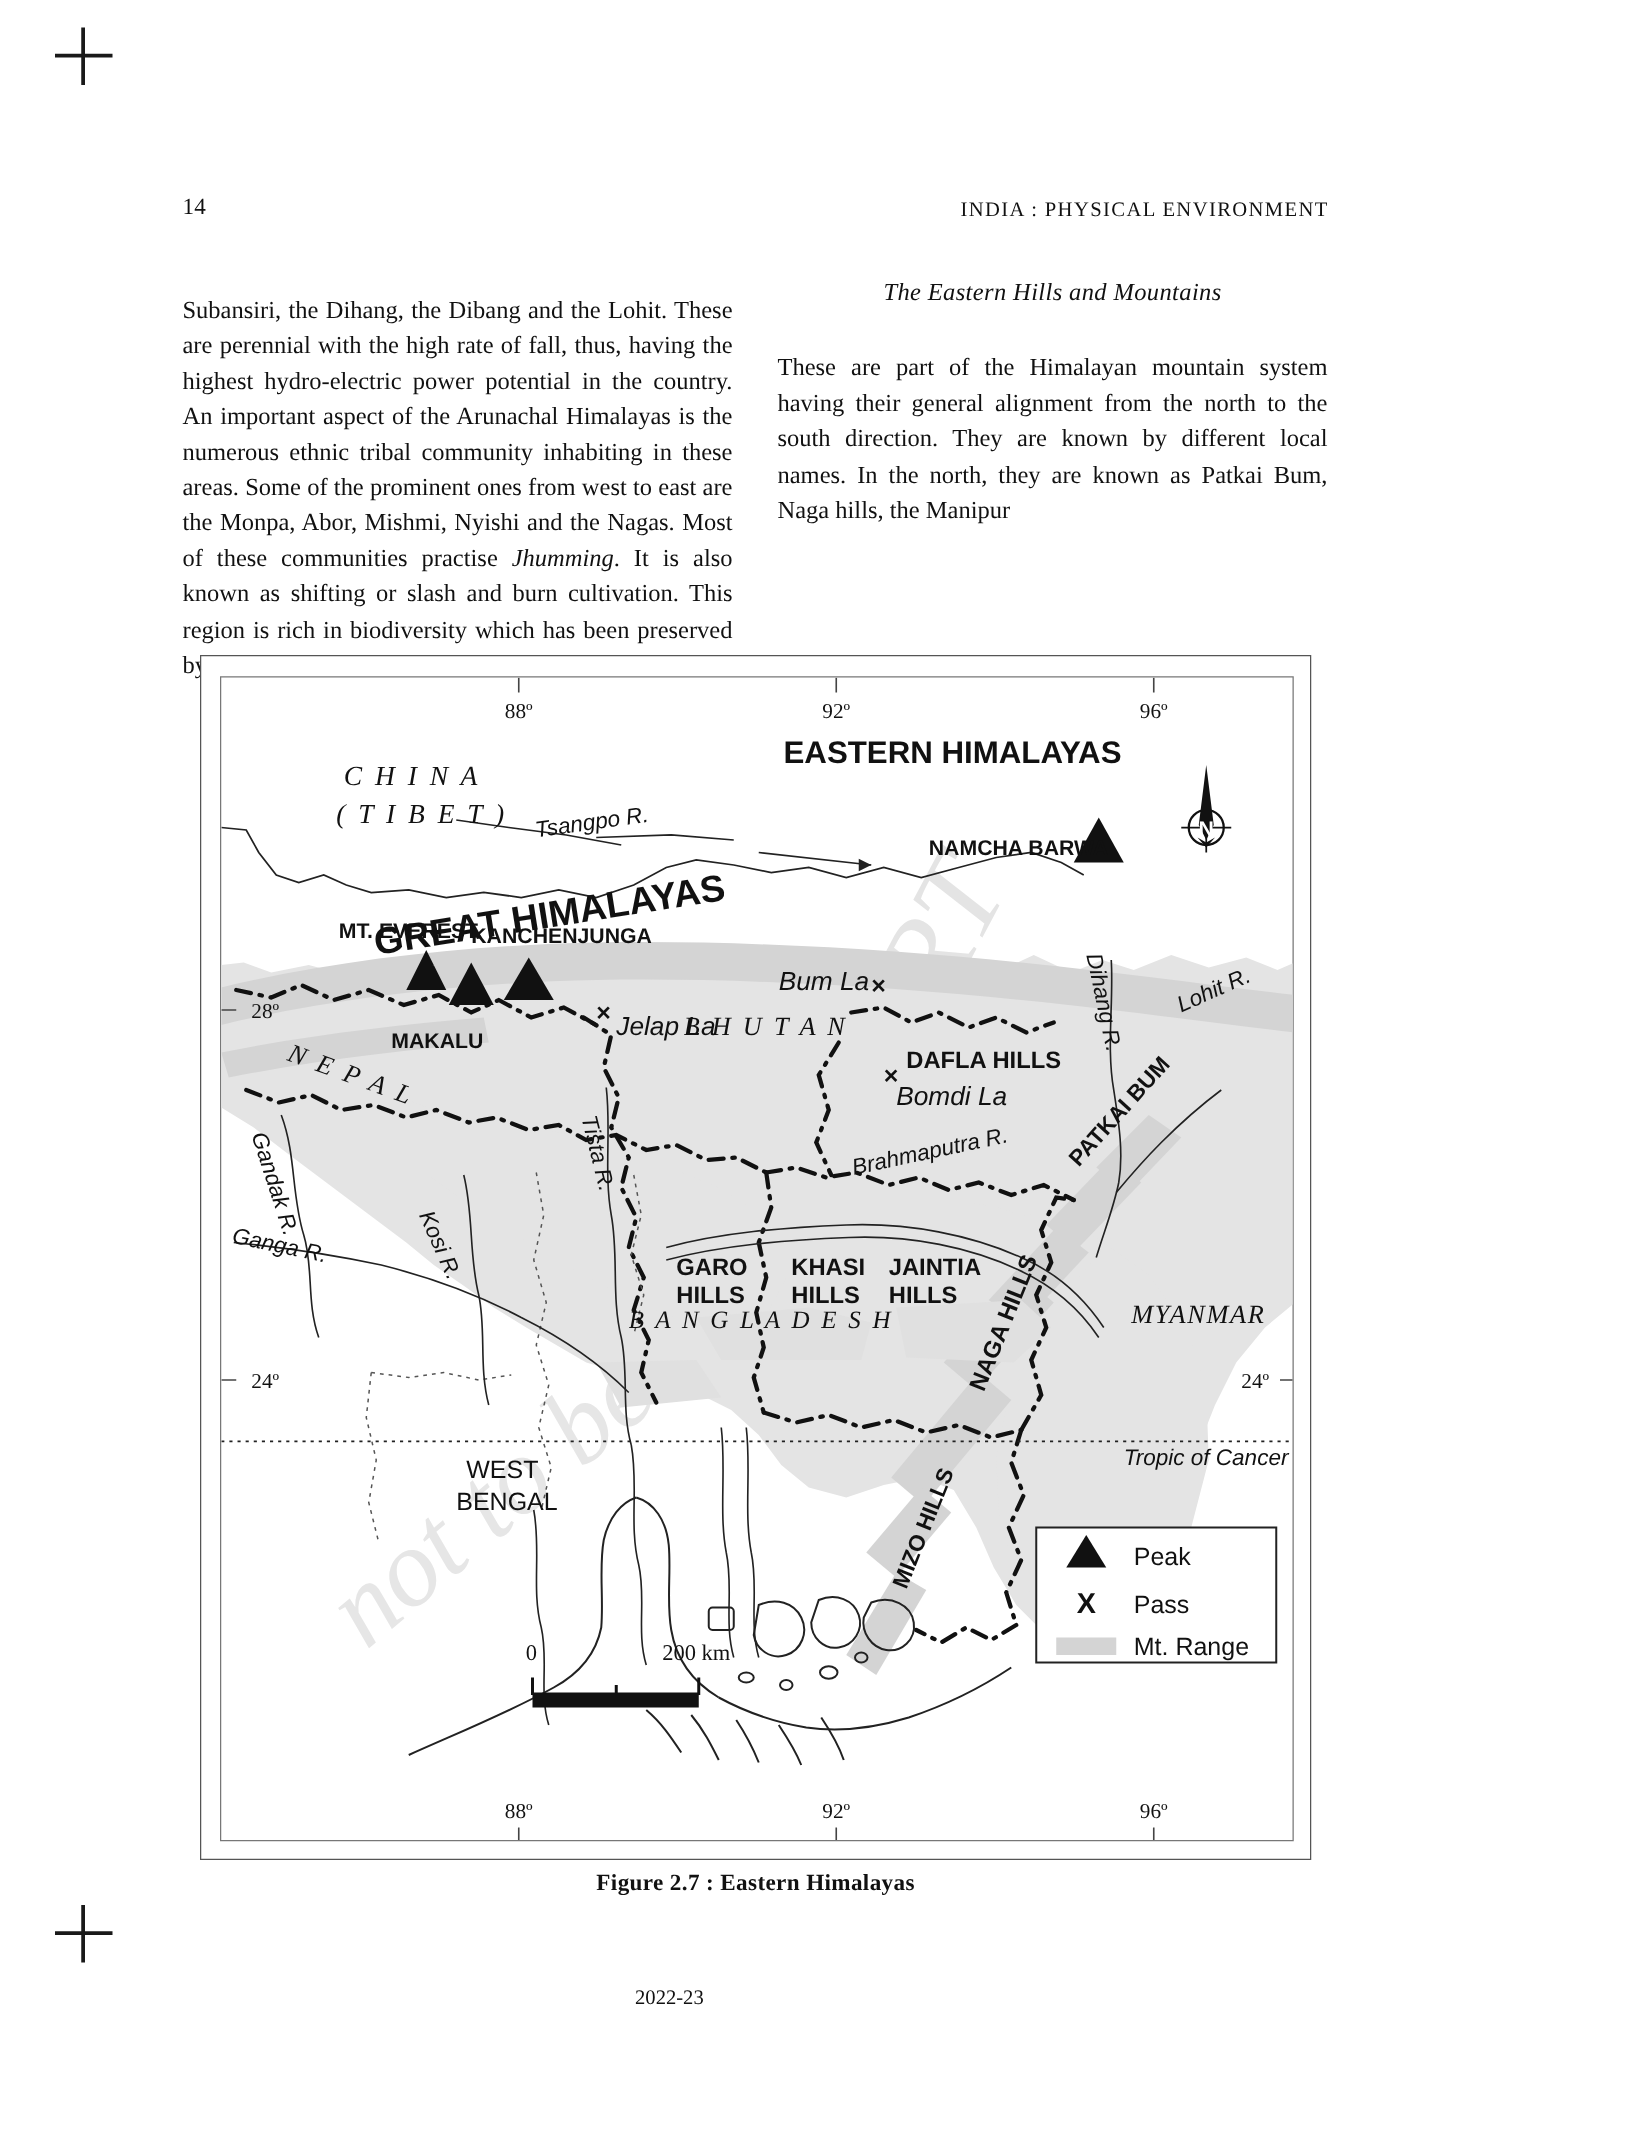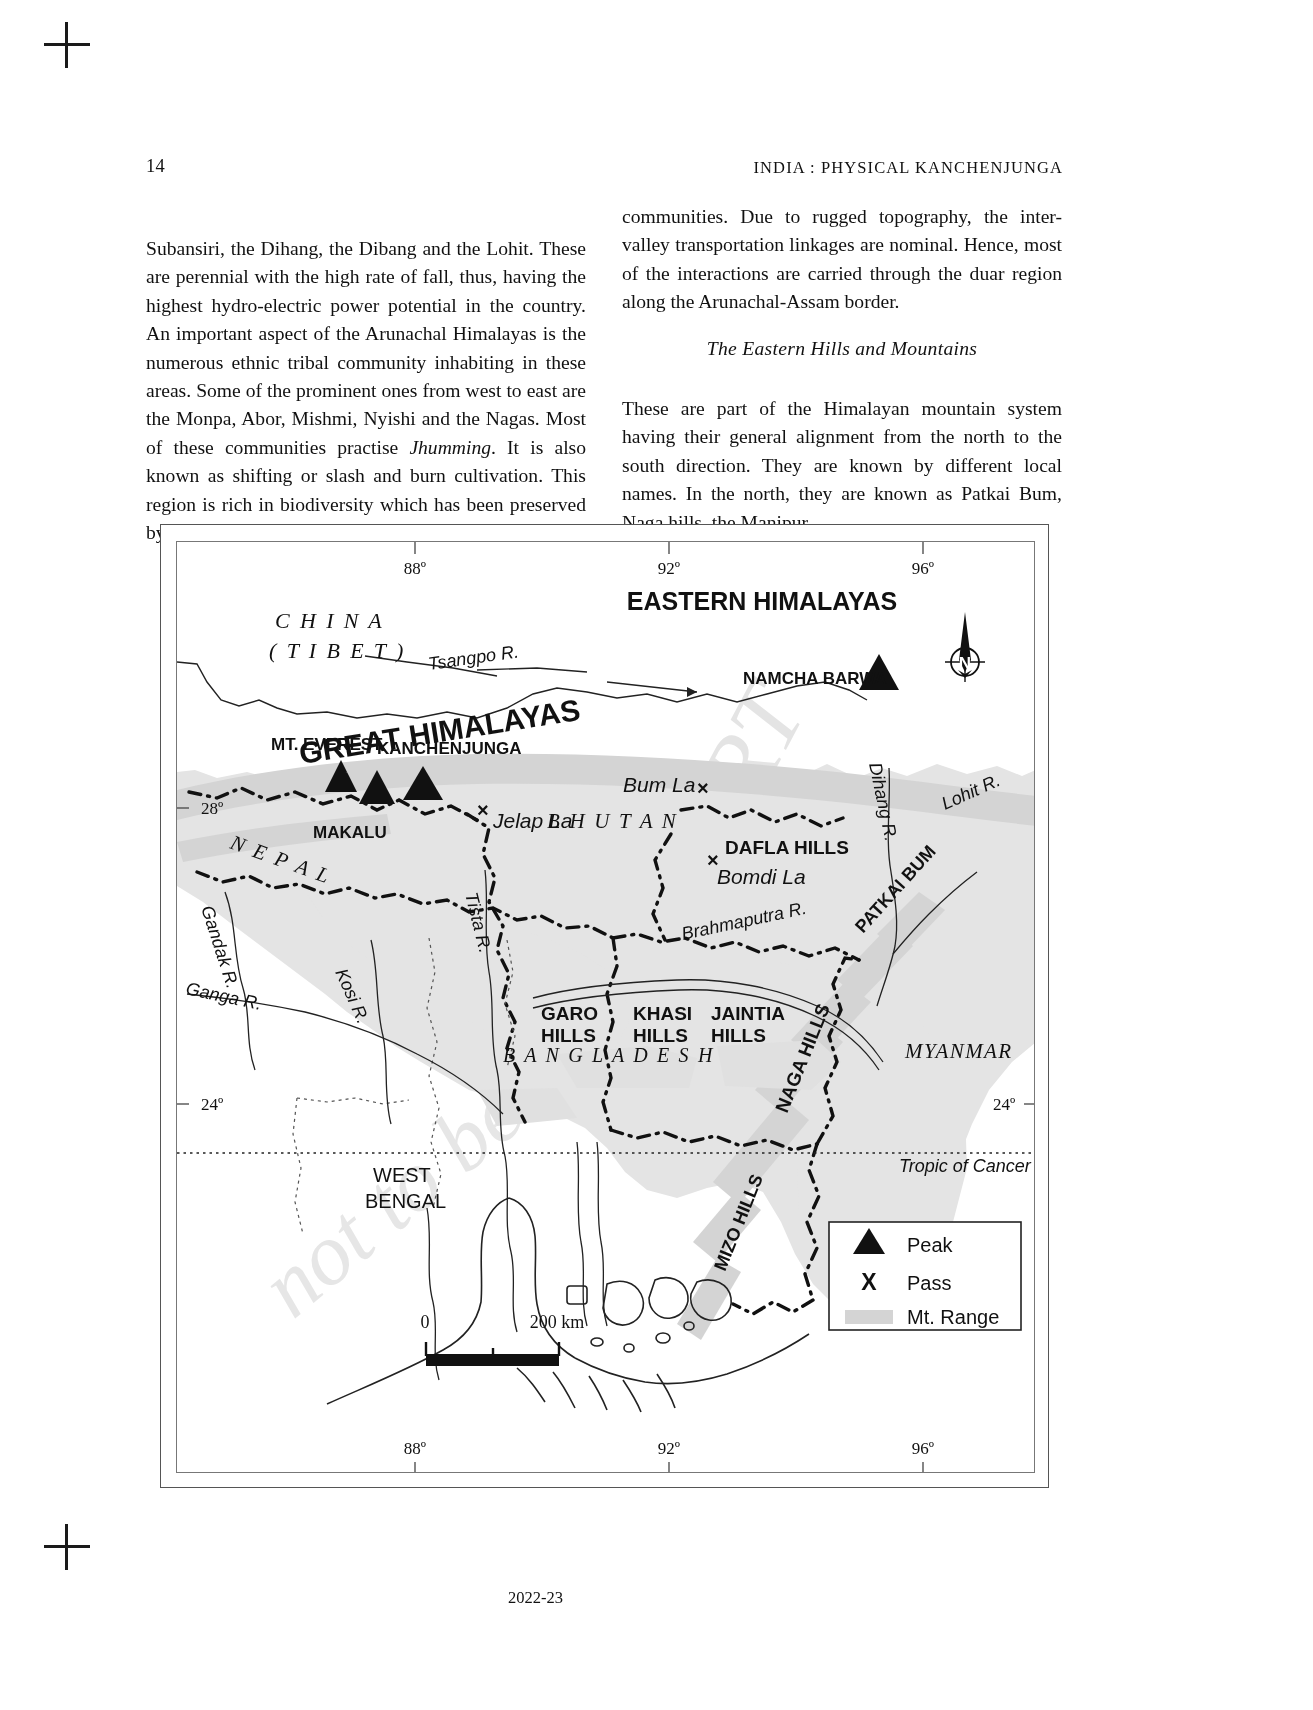--- a/index.html
+++ b/index.html
@@ -134,29 +134,28 @@
   .m-serif { font-family: "Liberation Serif", serif; }
 </style>
 </head>
 <body>
 
 <div class="cropmark" id="crop-tl"></div>
 <div class="cropmark" id="crop-bl"></div>
 
 <div class="page-header">
   <span class="folio">14</span>
-  <span class="running-head">INDIA : PHYSICAL KANCHENJUNGA</span>
+  <span class="running-head">INDIA : PHYSICAL ENVIRONMENT</span>
 </div>
 
 <div class="col" id="col-left">
   <p class="tight"><span>Subansiri, the Dihang, the Dibang and the Lohit. These are perennial with the high rate of fall, thus, having the highest  hydro-electric power potential in the country. An important aspect of the Arunachal Himalayas is the numerous ethnic tribal community inhabiting in these areas. Some of the prominent ones from west to east are the Monpa, Abor, Mishmi, Nyishi and the Nagas. Most of these communities practise </span><span class="it">Jhumming</span><span>. It is also known as shifting or slash and burn cultivation. This region is rich in biodiversity which has been preserved by the indigenous</span></p>
 </div>
 
 <div class="col" id="col-right">
-  <p>communities. Due to rugged topography, the inter-valley transportation linkages are nominal.  Hence, most of the interactions are carried through the duar region along the Arunachal-Assam border.</p>
   <div class="subhead">The Eastern Hills and Mountains</div>
   <p class="tight">These are part of the Himalayan mountain system having their general alignment from the north to the south direction. They are known by different local names. In the north, they are known as Patkai Bum, Naga hills, the Manipur</p>
 </div>
 
 <div id="figure-block">
   <div id="map-outer-frame">
     <div id="map-inner-frame">
 
       <svg id="map-svg" width="859" height="932" viewBox="0 0 859 932" xmlns="http://www.w3.org/2000/svg">
 
@@ -431,15 +430,16 @@
 
             <rect x="668" y="768" width="48" height="14" fill="#d4d4d4"></rect>
             <text class="m-sans" x="730" y="782" font-size="20" fill="#111">Mt. Range</text>
           </g>
 
         </g>
       </svg>
     </div>
   </div>
 
+  <div class="fig-caption">Figure 2.7 : Eastern Himalayas</div>
 </div>
 
 <div class="page-footer">2022-23</div>
 
 </body></html>

